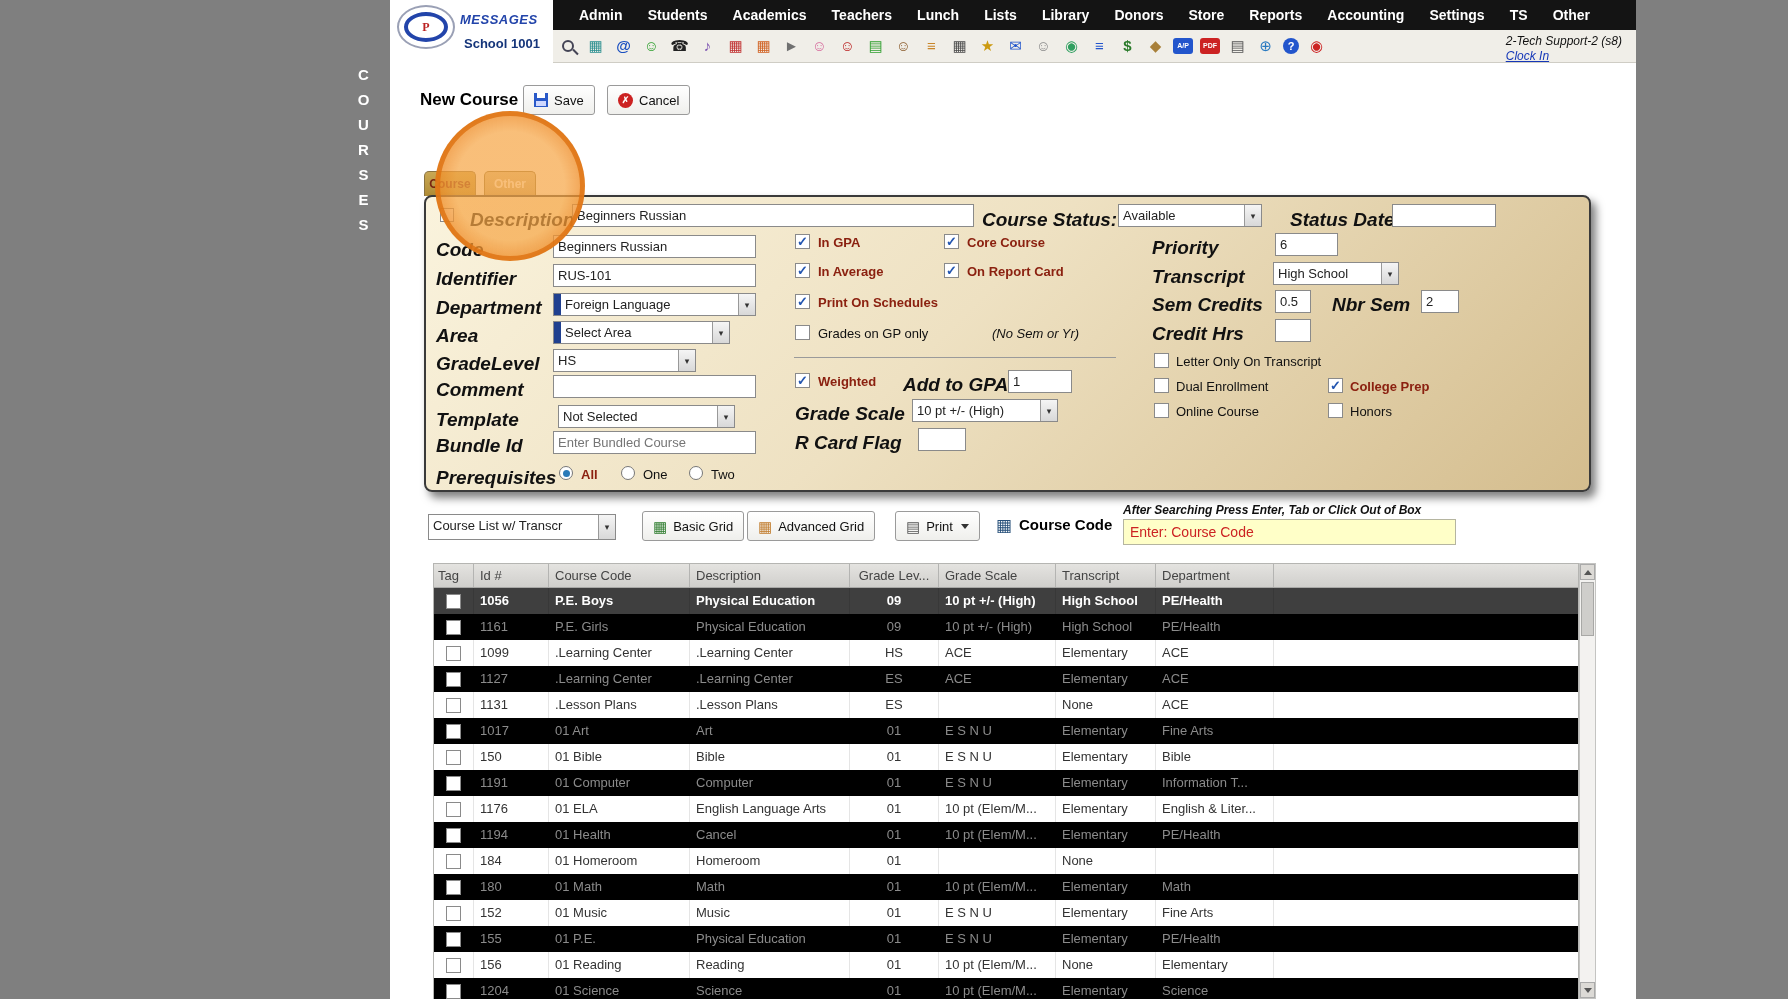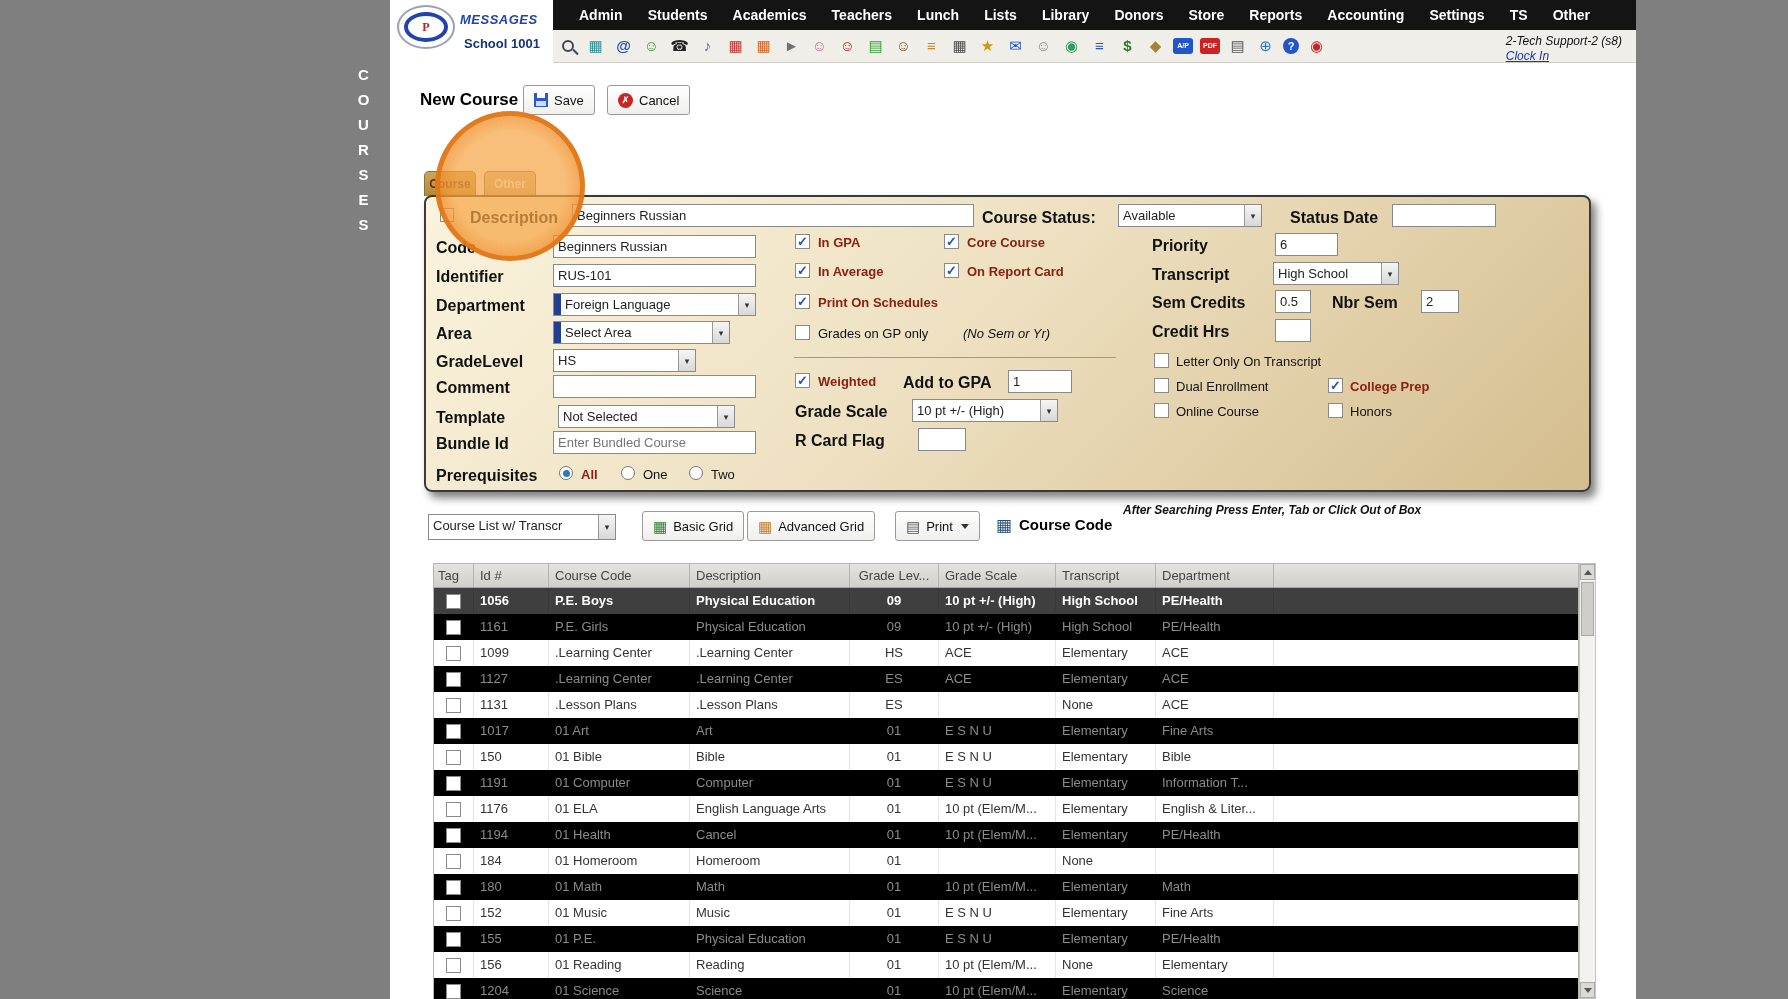--- a/index.html
+++ b/index.html
@@ -54,21 +54,21 @@
   
   .tab{position:absolute;top:171px;height:25px;border:1px solid #8a7340;border-bottom:none;border-radius:5px 5px 0 0;
     font-size:12px;font-weight:bold;display:flex;align-items:center;justify-content:center;cursor:pointer;}
   .tab.course{left:34px;width:52px;background:linear-gradient(#c9a855,#b08c35);color:#7a2410;}
   .tab.other{left:94px;width:52px;background:linear-gradient(#d8c49a,#c3aa78);color:#fff;}
 
   
   .formpanel{position:absolute;left:34px;top:195px;width:1167px;height:297px;
     background:linear-gradient(135deg,#faf3dd 0%,#eee1c2 45%,#d4bd8e 100%);
     border:2px solid #3a3a3a;border-radius:8px;box-shadow:5px 6px 9px rgba(0,0,0,0.5);}
-  .lbl{position:absolute;font-size:16px;font-weight:bold;color:#111;white-space:nowrap;}
+  .lbl{position:absolute;font-size:19px;font-weight:bold;color:#111;white-space:nowrap;font-style:italic;}
   .cblbl{position:absolute;font-size:13px;color:#111;white-space:nowrap;cursor:pointer;}
   .cblbl.on{font-weight:bold;color:#8b2110;}
   .itnote{position:absolute;font-size:13px;font-style:italic;color:#111;white-space:nowrap;}
   .inp{position:absolute;height:23px;border:1px solid #8a8a8a;background:#fff;font-size:13px;padding:1px 4px;
     font-family:"Liberation Sans",sans-serif;color:#222;}
   .selbox{position:absolute;height:23px;border:1px solid #8a8a8a;background:#fff;display:flex;align-items:stretch;
     font-size:13px;cursor:pointer;color:#222;}
   .selbox .bb{width:7px;background:#20408f;flex:none;}
   .selbox .txt{flex:1;padding:3px 4px 0 4px;white-space:nowrap;overflow:hidden;}
   .selbox .arrow{width:17px;background:linear-gradient(#f5f5f5,#d8d8d8);border-left:1px solid #999;
@@ -264,21 +264,21 @@
     <span class="cb" style="left:518px;top:37px;" data-checked="true"></span>
     <span class="cblbl on" style="left:541px;top:38px;">Core Course</span>
     <span class="cb" style="left:369px;top:66px;" data-checked="true"></span>
     <span class="cblbl on" style="left:392px;top:67px;">In Average</span>
     <span class="cb" style="left:518px;top:66px;" data-checked="true"></span>
     <span class="cblbl on" style="left:541px;top:67px;">On Report Card</span>
     <span class="cb" style="left:369px;top:97px;" data-checked="true"></span>
     <span class="cblbl on" style="left:392px;top:98px;">Print On Schedules</span>
     <span class="cb" style="left:369px;top:128px;" data-checked="false"></span>
     <span class="cblbl" style="left:392px;top:129px;">Grades on GP only</span>
-    <span class="itnote" style="left:537px;top:129px;text-align:right;">(No Sem or Yr)</span>
+    <span class="itnote" style="left:566px;top:129px;text-align:right;">(No Sem or Yr)</span>
     <div class="hr" style="left:368px;top:160px;width:322px;"></div>
     <span class="cb" style="left:369px;top:176px;" data-checked="true"></span>
     <span class="cblbl on" style="left:392px;top:177px;">Weighted</span>
     <span class="lbl" style="left:477px;top:177px;">Add to GPA</span>
     <input class="inp" style="left: 582px; top: 173px; width: 64px;" value="1">
     <span class="lbl" style="left:369px;top:206px;">Grade Scale</span>
     <div class="selbox" style="left:486px;top:202px;width:146px;">
       <span class="txt">10 pt +/- (High)</span>
         <span class="arrow">▾</span>
     </div>
@@ -323,20 +323,21 @@
     <span>Advanced Grid</span>
   </div>
   <div class="btn" style="left:505px;top:511px;">
     <span class="gicon" style="color:#555">▤</span>
     <span>Print</span>
     <span class="caret"></span>
   </div>
   <span class="ccicon">▦</span>
   <span class="cclabel">Course Code</span>
   <div class="hint">After Searching Press Enter, Tab or Click Out of Box</div>
+  <input class="ysearch" placeholder="Enter: Course Code" style="">
 
   <div class="tbl">
     <div class="thead">
       <div class="c c0 hc">Tag</div>
       <div class="c c1 hc">Id #</div>
       <div class="c c2 hc">Course Code</div>
       <div class="c c3 hc">Description</div>
       <div class="c c4 hc">Grade Lev...</div>
       <div class="c c5 hc">Grade Scale</div>
       <div class="c c6 hc">Transcript</div>

